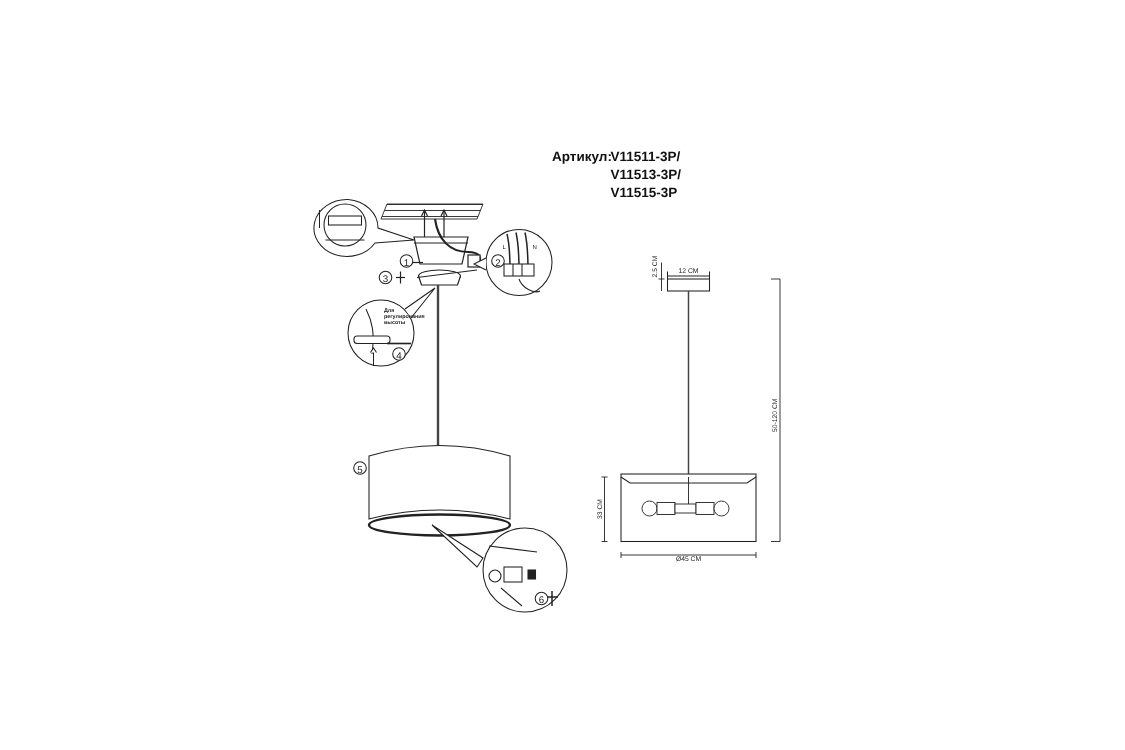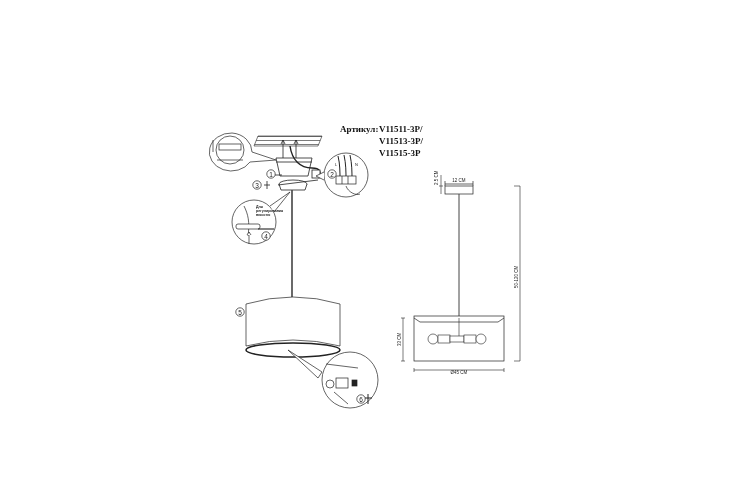--- a/index.html
+++ b/index.html
@@ -1,18 +1,18 @@
 <!DOCTYPE html>
 <html><head>
 <meta charset="utf-8">
 <style>
   html, body { margin:0; padding:0; background:#ffffff; }
   body { width:750px; height:500px; position:relative; overflow:hidden; font-family:"Liberation Sans", sans-serif; }
   #stage { position:absolute; left:0; top:0; width:750px; height:500px; }
-  .art { position:absolute; left:340px; top:98px; font-family:Liberation Serif, serif; font-weight:bold; font-size:9px; color:#111; line-height:12px;margin-top:25px; }
+  .art { position:absolute; left:368px; top:98px; font-family:Liberation Sans, sans-serif; font-weight:bold; font-size:9px; color:#111; line-height:12px; }
   .art .row { display:flex; }
   .art .lbl { width:39px; }
   .art .val { white-space:nowrap; }
   svg text { font-family:"Liberation Sans", sans-serif; }
 </style>
 </head>
 <body>
 
 <div id="stage">
 

